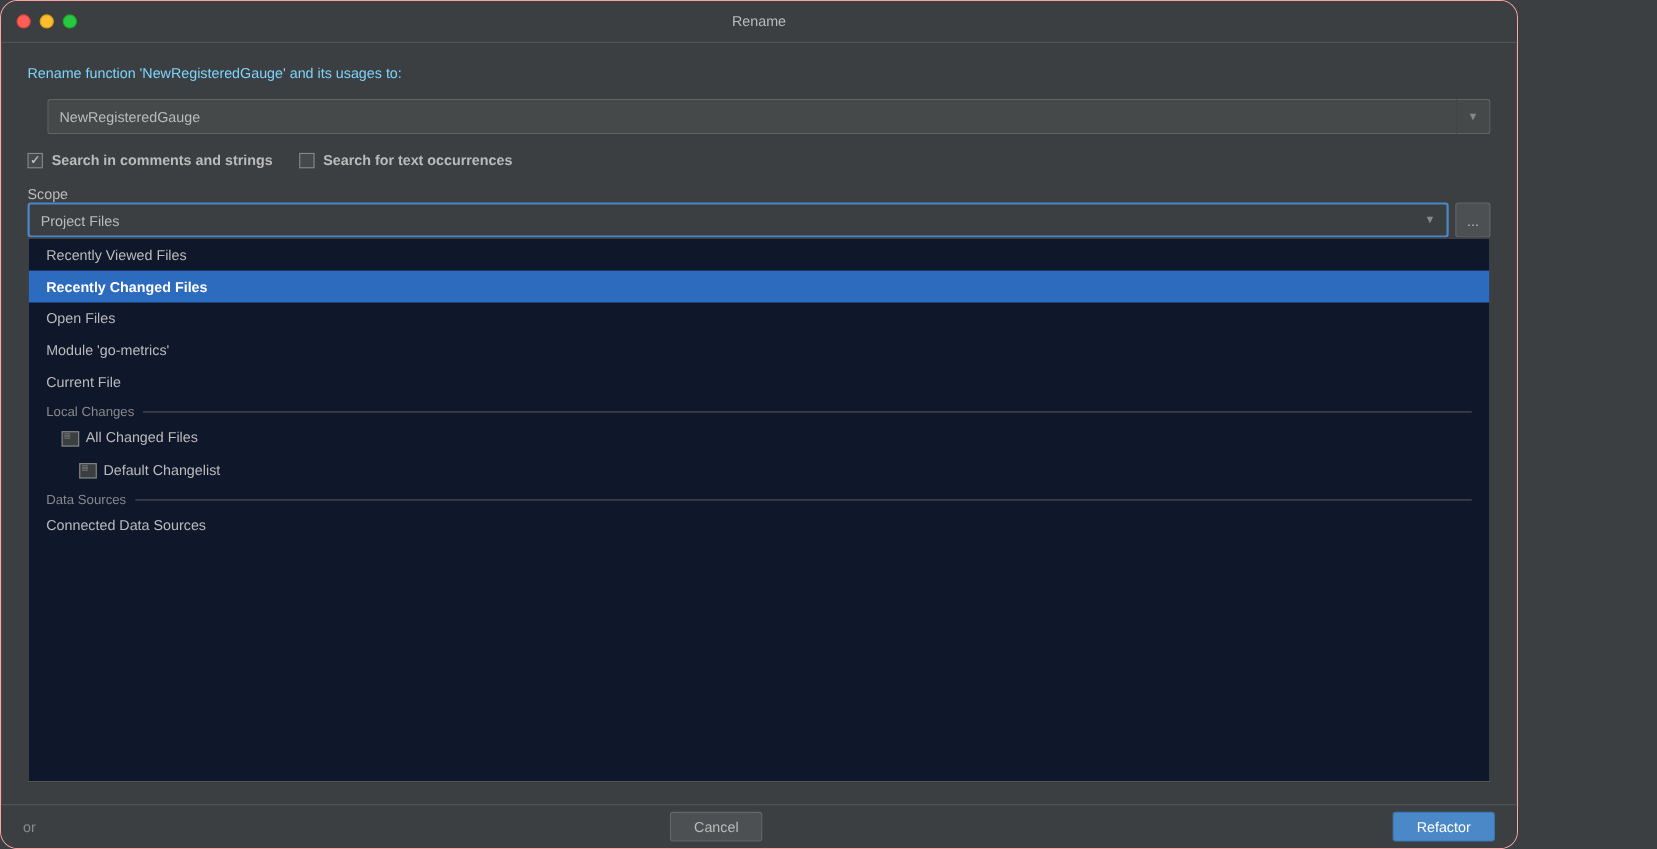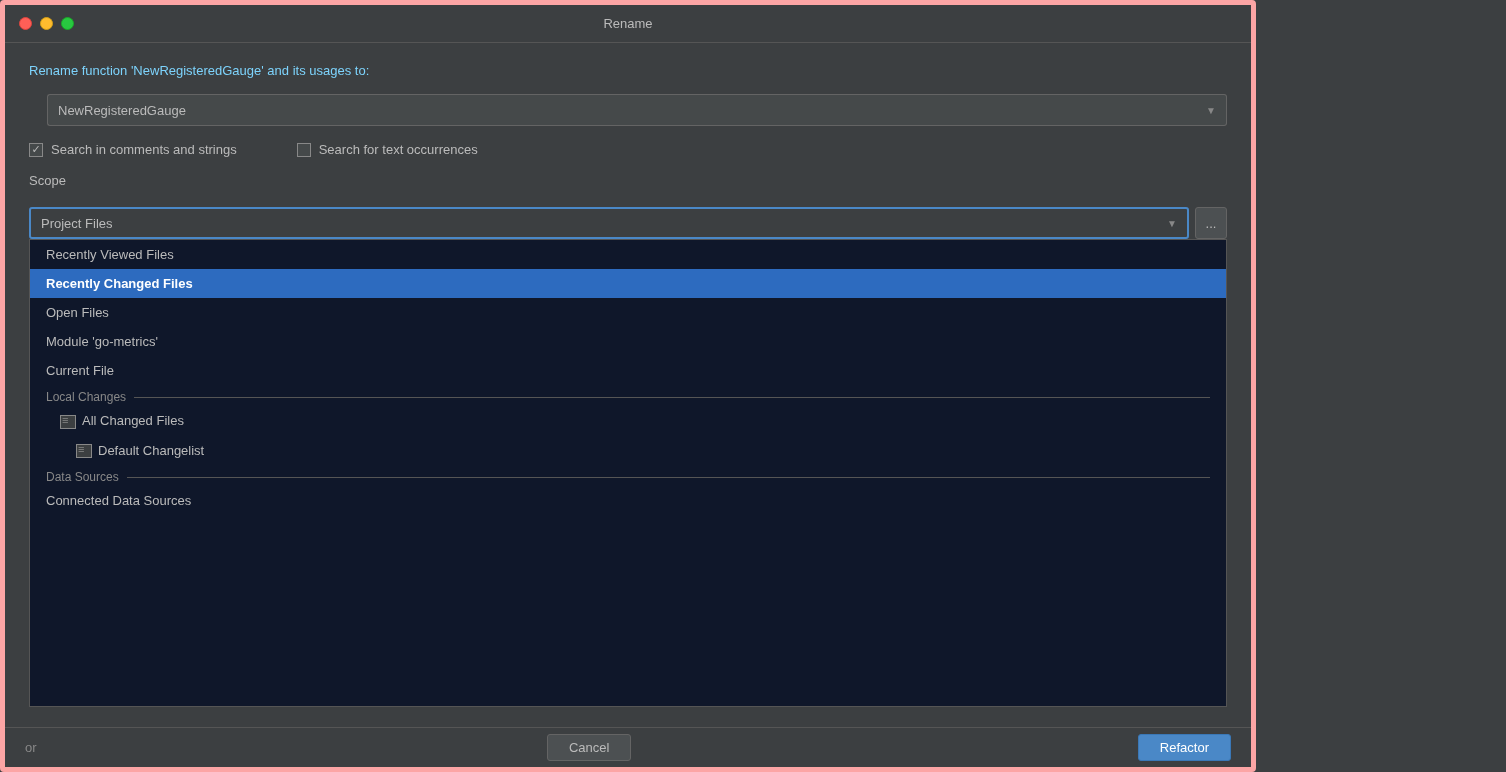--- a/index.html
+++ b/index.html
@@ -12,25 +12,25 @@
       background: #3c3f41;
       font-family: -apple-system, BlinkMacSystemFont, "Segoe UI", Helvetica, Arial, sans-serif;
       font-size: 13px;
       color: #bbbbbb;
       width: 1506px;
       height: 772px;
       overflow: hidden;
     }
 
     .window {
-      width: 1256px;
+      width: 1380px;
       height: 772px;
       background: #3c3f41;
-      border: 5px solid #fca5a5;
-      border-radius: 4px;
+      border: 1px solid #fca5a5;
+      border-radius: 16px;
       overflow: hidden;
       display: flex;
       flex-direction: column;
     }
 
     .titlebar {
       background: #3c3f41;
       height: 38px;
       display: flex;
       align-items: center;
@@ -106,21 +106,22 @@
       cursor: pointer;
       display: flex;
       align-items: center;
       border-radius: 0 3px 3px 0;
       height: 32px;
     }
 
     .checkbox-row {
       display: flex;
       align-items: center;
-      gap: 60px;
+      gap: 24px;
+      font-weight: bold;
     }
 
     .checkbox-item {
       display: flex;
       align-items: center;
       gap: 8px;
       cursor: pointer;
     }
 
     .checkbox {
@@ -136,21 +137,21 @@
 
     .checkbox.checked::after {
       content: "✓";
       font-size: 11px;
       color: #bbbbbb;
     }
 
     .scope-label {
       color: #bbbbbb;
       font-size: 13px;
-      margin-bottom: 19px;
+      margin-bottom: 0;
     }
 
     .scope-dropdown-row {
       display: flex;
       gap: 6px;
       align-items: stretch;
     }
 
     .scope-select {
       flex: 1;

